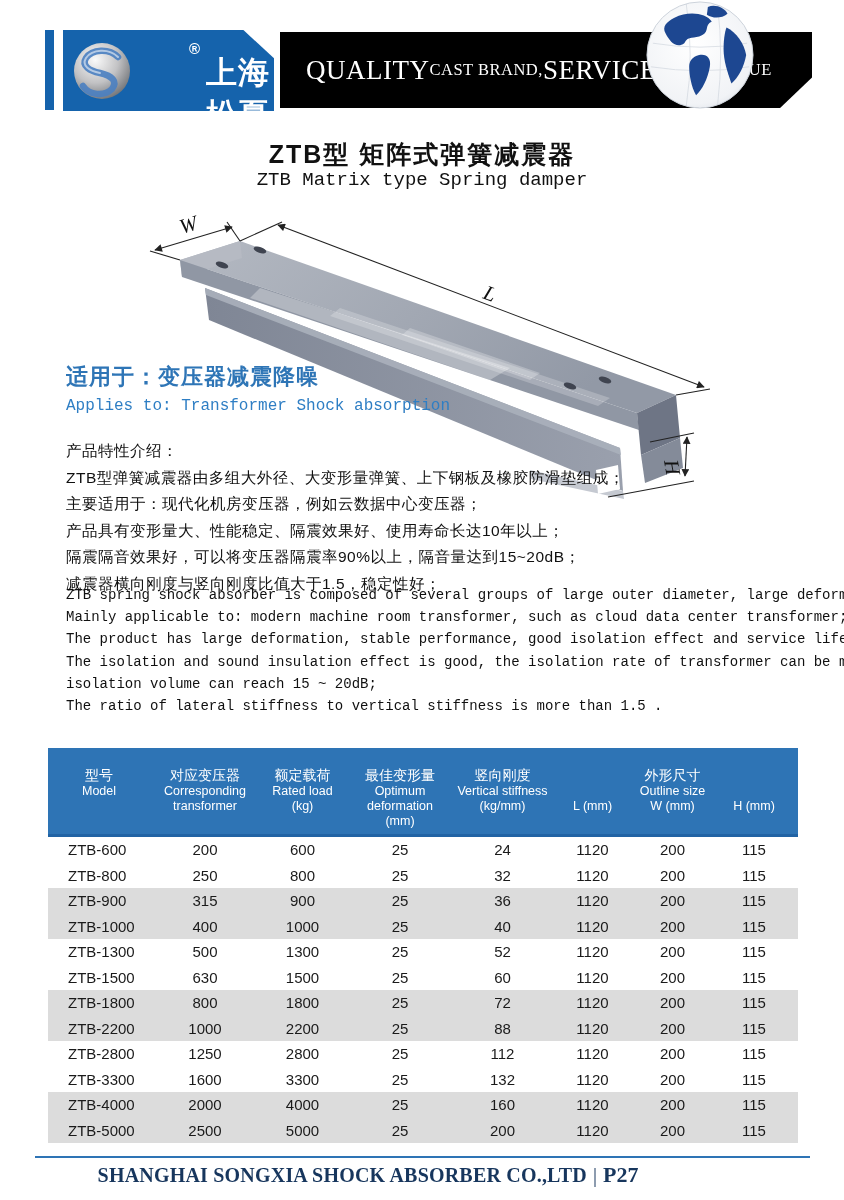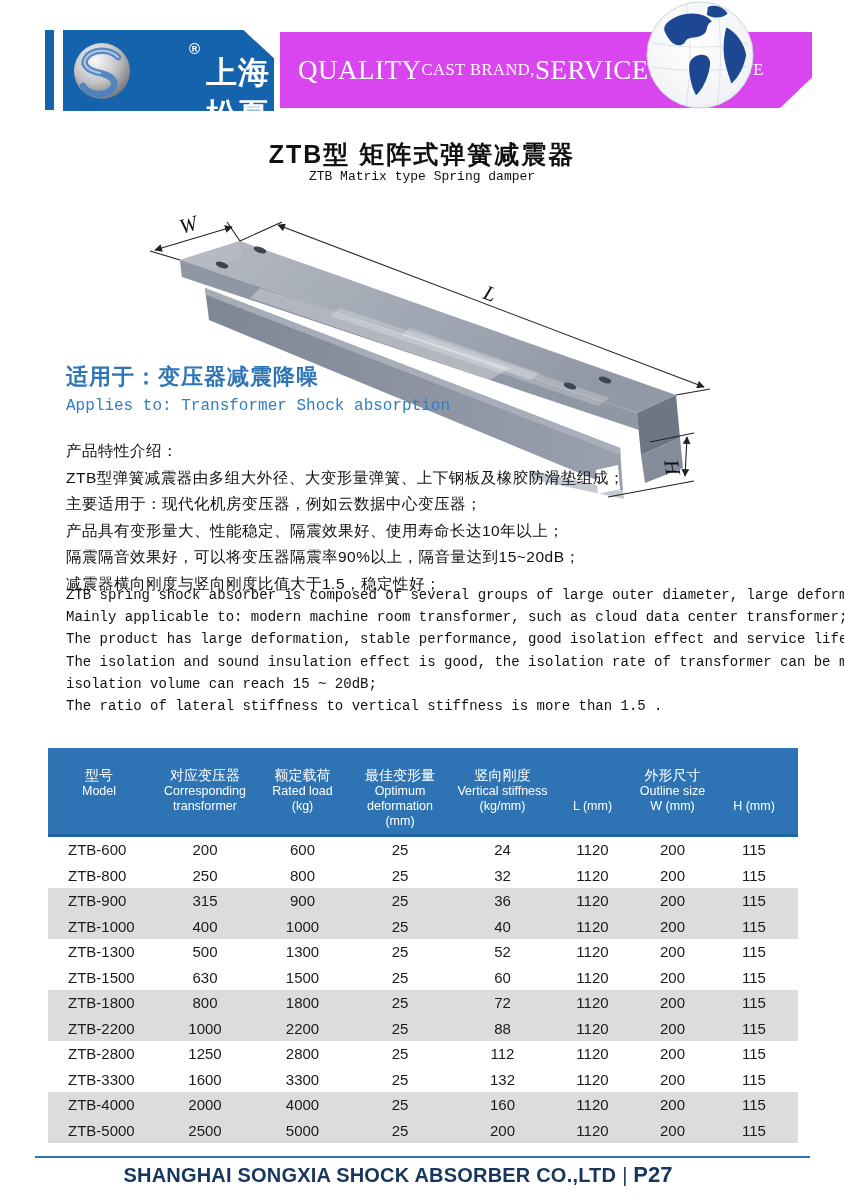--- a/index.html
+++ b/index.html
@@ -12,33 +12,33 @@
   .side-bar{position:absolute;left:45px;top:30px;width:9px;height:80px;background:#1563ac;}
   .logo-block{
     position:absolute;left:63px;top:30px;width:211px;height:81px;background:#1563ac;
     clip-path:polygon(0 0,85.5% 0,100% 35%,100% 100%,0 100%);
     display:flex;align-items:center;
   }
   .sphere-wrap{position:relative;margin-left:10px;width:58px;height:58px;}
   .reg-mark{position:absolute;left:126px;top:10px;color:#ffffff;font-size:15px;font-weight:bold;}
   .brand-name{position:absolute;left:143px;top:22px;color:#ffffff;font-size:31px;font-weight:bold;letter-spacing:1px;}
   .banner{
-    position:absolute;left:280px;top:32px;width:532px;height:76px;background:#d946ef;
+    position:absolute;left:280px;top:32px;width:532px;height:76px;background:#000000;
     clip-path:polygon(0 0,100% 0,100% 60%,94% 100%,0 100%);
-    display:flex;align-items:center;padding-left:18px;box-sizing:border-box;
+    display:flex;align-items:center;padding-left:26px;box-sizing:border-box;
     color:#ffffff;font-family:"Liberation Serif",serif;white-space:nowrap;
   }
   .slogan-big{font-size:27px;letter-spacing:0.5px;}
   .slogan-small{font-size:16.5px;letter-spacing:0.5px;}
   .globe{position:absolute;left:645px;top:0px;width:110px;height:110px;}
   
   .page-title-cn{position:absolute;left:0;top:138px;width:844px;text-align:center;
     font-size:25px;font-weight:bold;color:#111;letter-spacing:2px;}
   .page-title-en{position:absolute;left:0;top:169px;width:844px;text-align:center;
-    font-family:"Liberation Mono",monospace;font-size:13px;color:#111;}
+    font-family:"Liberation Mono",monospace;font-size:19px;color:#111;}
   
   .figure{position:absolute;left:110px;top:208px;width:690px;height:300px;}
   .dim-label{font-family:"Liberation Serif",serif;font-style:italic;font-size:21px;fill:#111;}
   
   .applies-cn{position:absolute;left:66px;top:362px;font-size:22px;font-weight:bold;color:#2e75b6;letter-spacing:1px;}
   .applies-en{position:absolute;left:66px;top:397px;font-family:"Liberation Mono",monospace;
     font-size:16px;color:#2e7ec4;}
   
   .features-cn{position:absolute;left:66px;top:438px;width:720px;color:#101010;}
   .cn-line{font-size:15.5px;font-weight:normal;line-height:26.5px;letter-spacing:0.5px;}
@@ -53,21 +53,21 @@
   .h-cn{font-size:14px;line-height:18px;}
   .h-en{font-size:12.5px;line-height:15px;}
   .h-unit{font-size:12.5px;line-height:15px;}
   .push{margin-top:33px;}
   .spec-table td{height:25.5px;text-align:center;font-size:15px;color:#1a1a1a;padding:0;}
   .spec-table td.model-col{text-align:left;padding-left:20px;}
   .spec-table tr.striped td{background:#dcdcdc;}
   
   .footer-rule{position:absolute;left:35px;top:1156px;width:775px;height:2px;background:#2e74b5;}
   .footer-text{position:absolute;left:0;top:1162px;width:736px;text-align:center;
-    color:#17365d;font-family:Liberation Sans, sans-serif;font-weight:bold;padding-left:30px;}
+    color:#17365d;font-family:Liberation Serif, serif;font-weight:bold;}
   .company{font-size:20px;letter-spacing:0.2px;}
   .divider{font-size:20px;font-weight:normal;padding:0 6px;}
   .pageno{font-size:22px;}
 </style>
 </head>
 <body>
 
 <div class="side-bar"></div>
 
 <div class="logo-block">

